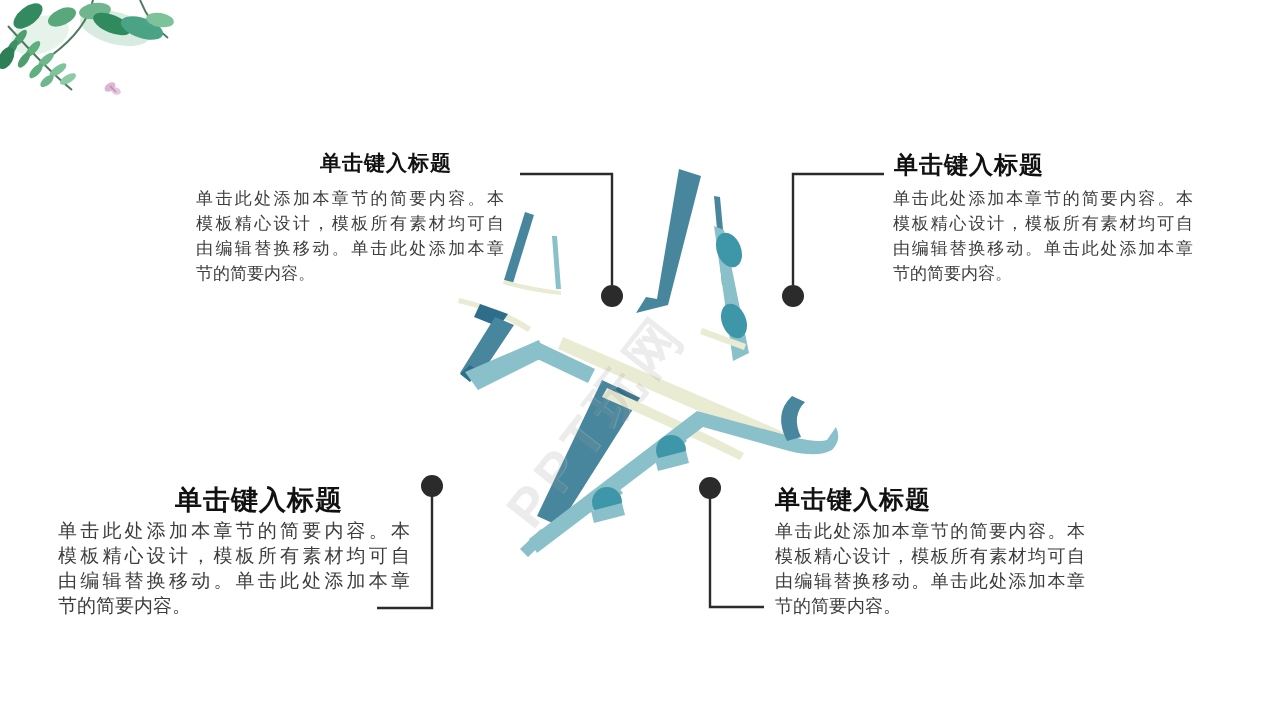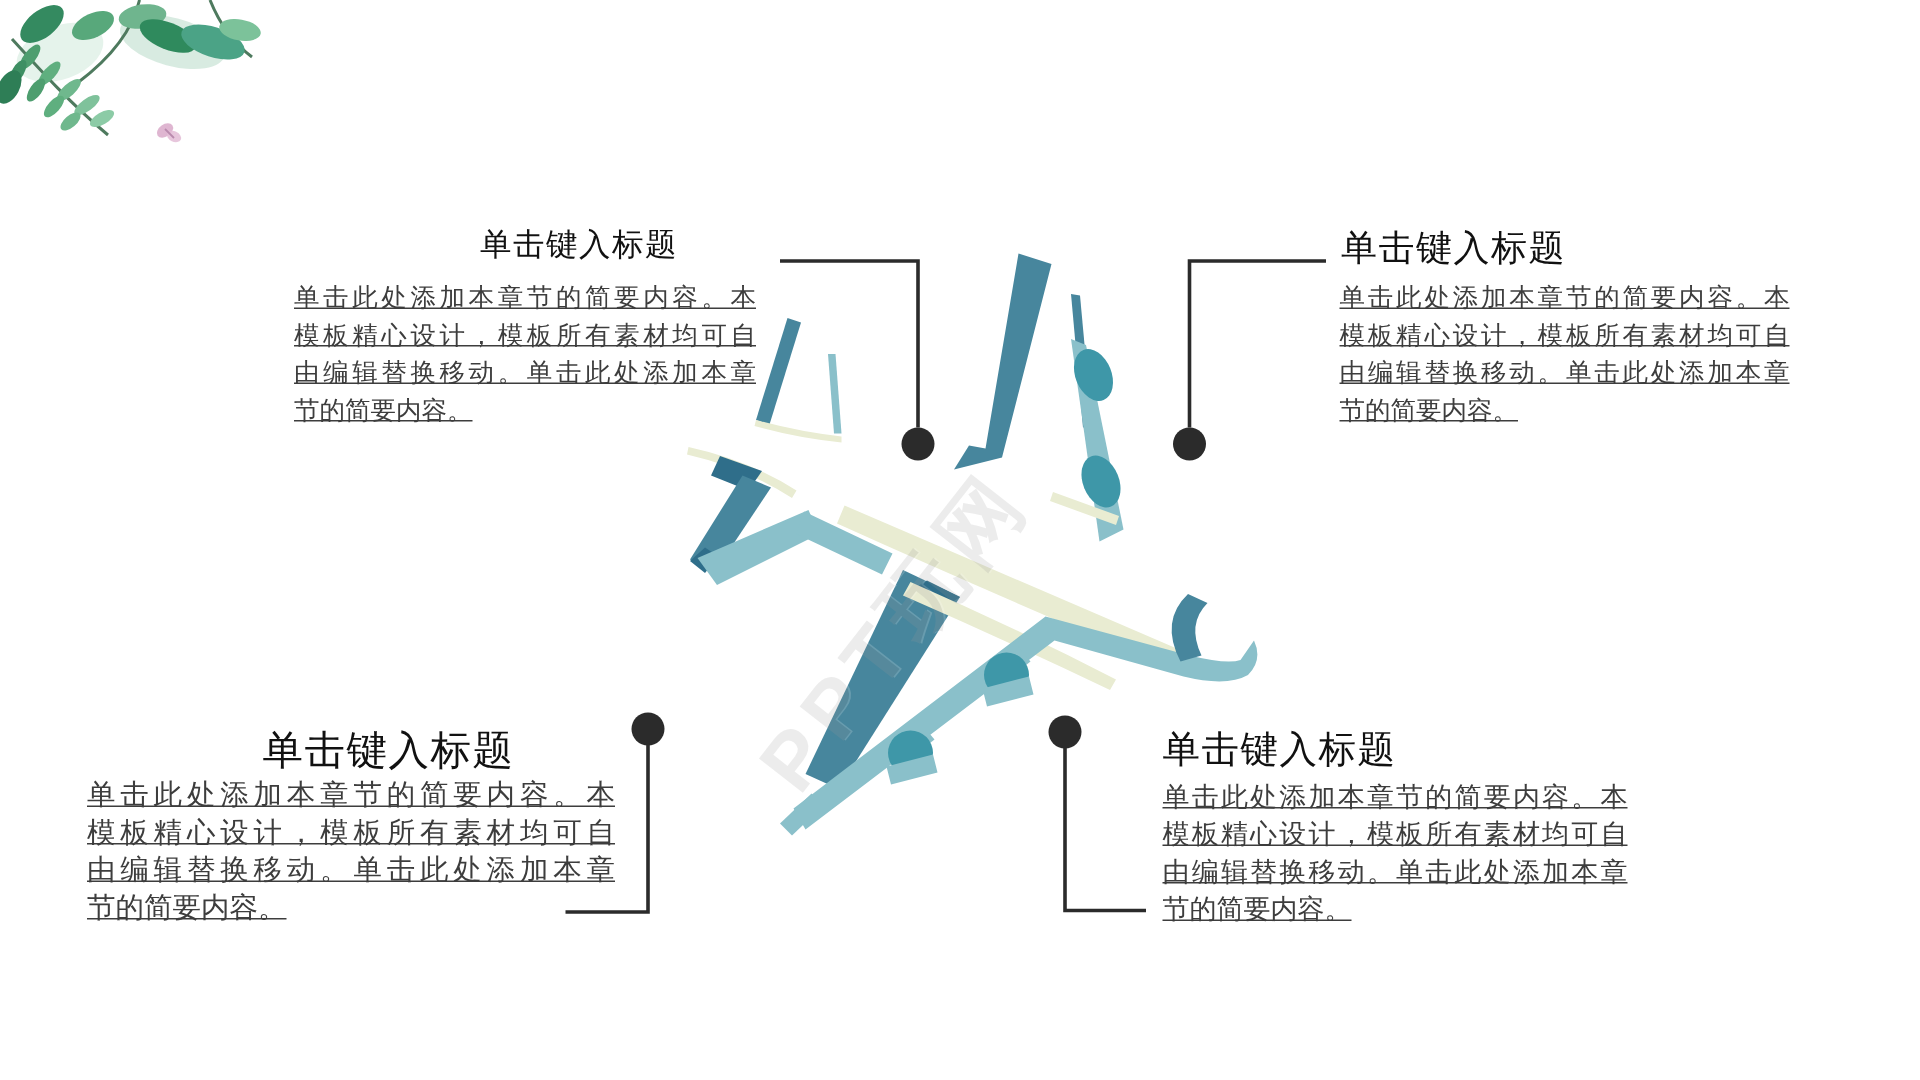--- a/index.html
+++ b/index.html
@@ -24,37 +24,37 @@
   .watermark {
     position:absolute; left:548px; top:470px; z-index:2;
     transform: rotate(-52deg); transform-origin: left bottom;
     font-size:54px; font-weight:bold; letter-spacing:8px; white-space:nowrap;
     color: var(--watermark, #9A9A9A); opacity:0.18;
     text-shadow: 1px 1px 0 #ffffff;
     pointer-events:none;
   }
 
   .title {
-    position:absolute; z-index:3; font-weight:normal; white-space:nowrap;
+    position:absolute; z-index:3; font-weight:bold; white-space:nowrap;
     color: var(--title-text, #111111); letter-spacing:1px;
   }
   .t-tl { left:320px; top:149px; font-size:21px; }
   .t-tr { left:894px; top:149px; font-size:24px; }
   .t-bl { left:175px; top:482px; font-size:27px; }
   .t-br { left:775px; top:483px; font-size:25px; }
 
   .body {
     position:absolute; z-index:3; color: var(--body-text, #3D3D3D);
     line-height:25px;
   }
   .b-tl { left:196px; top:186px; width:308px; font-size:17px; }
   .b-tr { left:893px; top:186px; width:300px; font-size:17px; }
   .b-bl { left:58px;  top:518px; width:352px; font-size:19px; }
   .b-br { left:775px; top:519px; width:310px; font-size:18px; }
-  .bl { white-space:nowrap;text-decoration:underline; }
+  .bl { white-space:nowrap; }
   .j  { text-align:justify; text-align-last:justify; white-space:normal; }
 </style>
 </head>
 <body>
 
 <div class="stage">
 
   <svg class="art" width="1280" height="720" viewBox="0 0 1280 720">
 
     <g>

